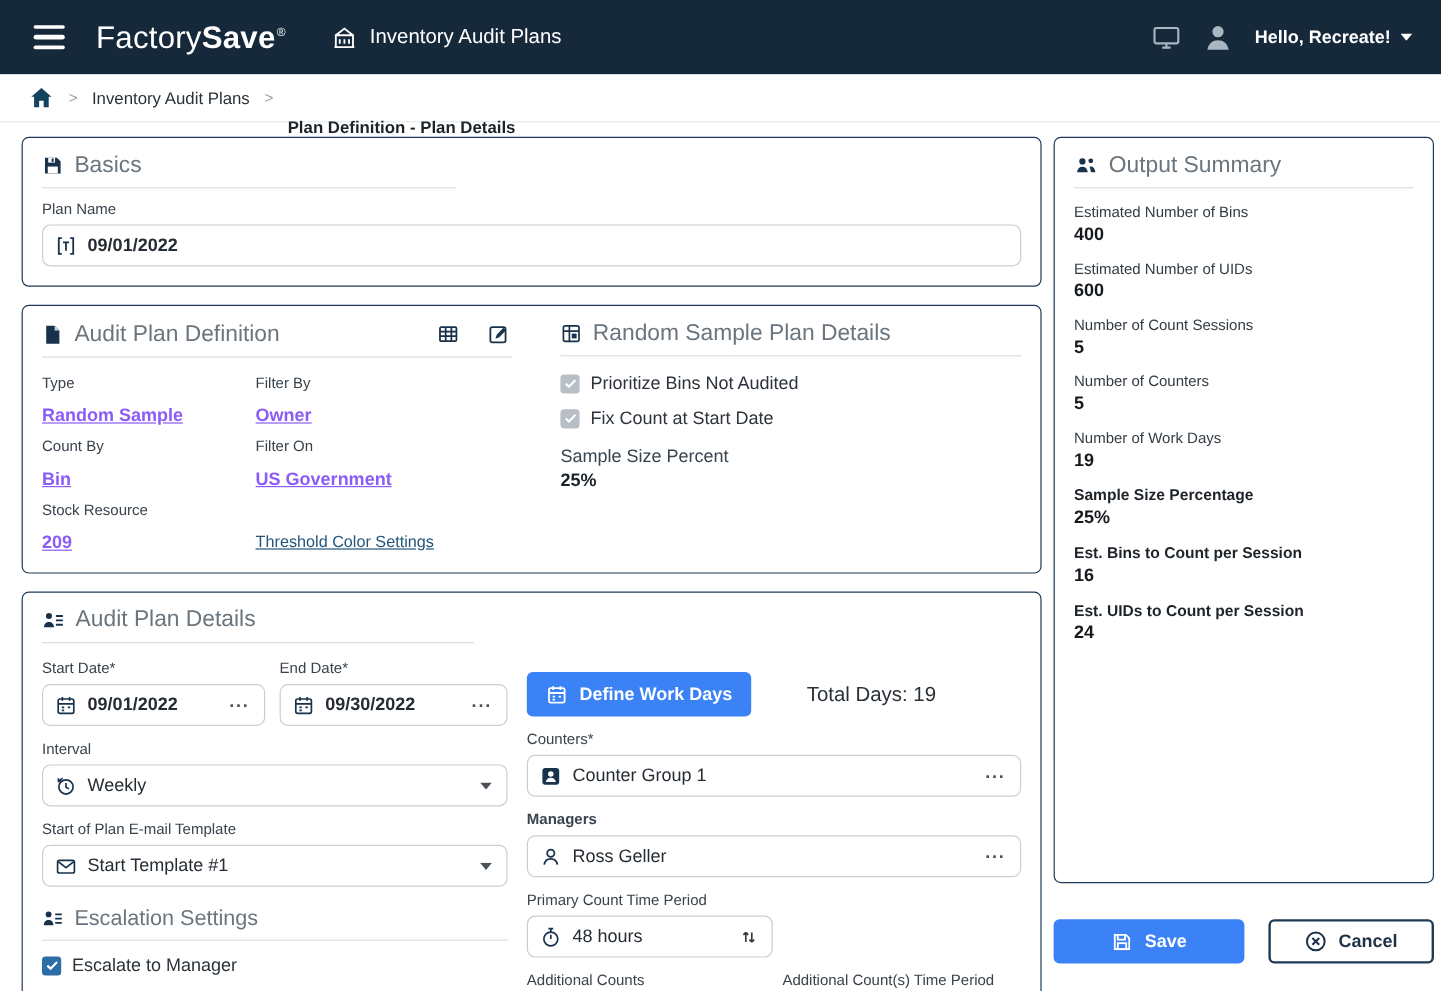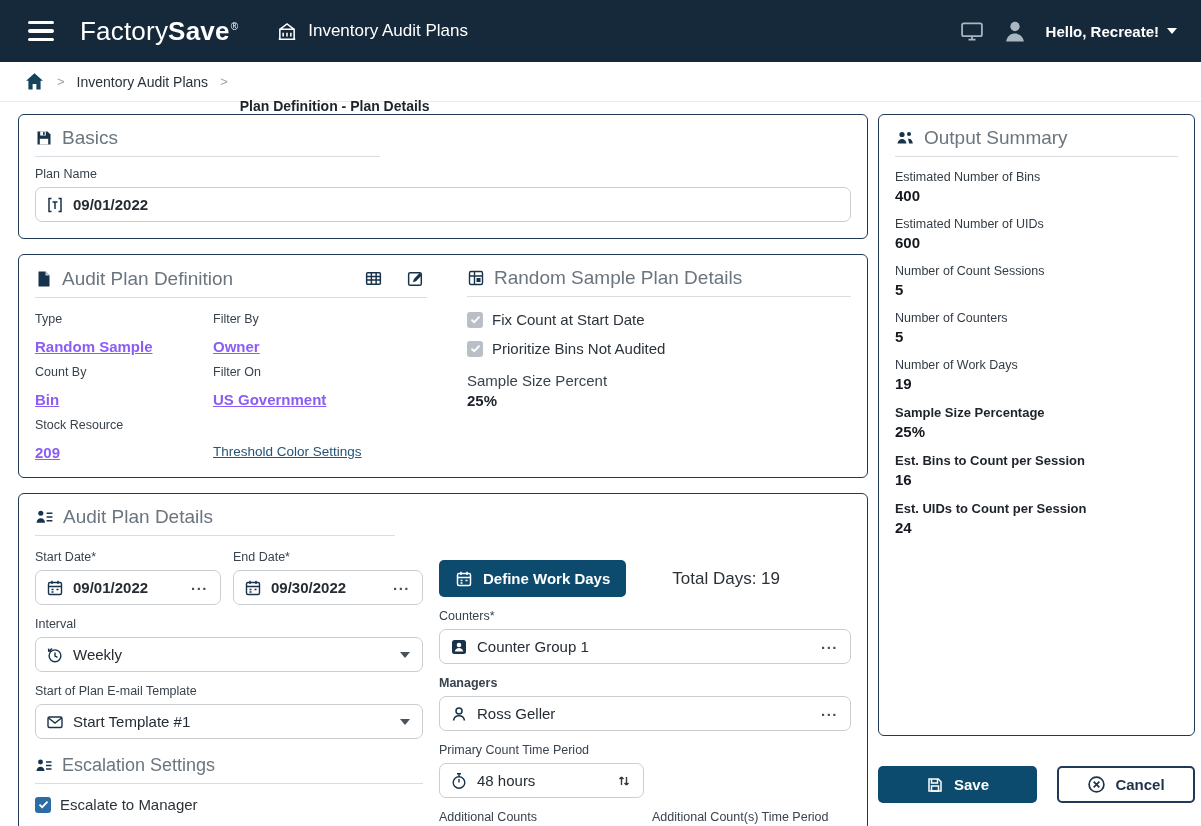--- a/index.html
+++ b/index.html
@@ -86,21 +86,21 @@
   .threshold { align-self: end; font-size: 13.5px; color: #23557a; text-decoration: underline; cursor: pointer; padding-bottom: 2px; }
   .rs-checks { margin-top: 14px; display: flex; flex-direction: column; gap: 12px; }
   .rs-sample-lbl { font-size: 15px; color: #39434d; margin-top: 15px; }
   .rs-sample-val { font-size: 15px; font-weight: 700; color: #1d2329; margin-top: 3px; }
 
   
   .details-grid { display: grid; grid-template-columns: 388px 1fr; column-gap: 16px; margin-top: 2px; }
   .dates-row { display: grid; grid-template-columns: 186px 190px; column-gap: 12px; }
   .row-btn { display: flex; align-items: center; margin-top: 22px; gap: 46px; }
   .btn-dark {
-    background: #0c4a6e; color: #fff; border: 0; border-radius: 5px; height: 37px;
+    background: #3b82f6; color: #fff; border: 0; border-radius: 5px; height: 37px;
     display: inline-flex; align-items: center; gap: 10px; padding: 0 16px;
     font-size: 15px; font-weight: 700; cursor: pointer; font-family: inherit;
   }
   .total-days { font-size: 17px; color: #2b3138; }
   .esc-title { margin-top: 16px; width: 388px; font-size: 18px; }
   .esc-cb { margin-top: 12px; }
   .two-col { display: grid; grid-template-columns: 1fr 1fr; column-gap: 14px; }
   .w205 { width: 205px; }
 
   
@@ -265,29 +265,29 @@
           </span>
           <span>Random Sample Plan Details</span>
         </div>
         <div class="rs-checks">
           <label class="cb-row">
             <span class="cb gray">
               <svg width="11" height="9" viewBox="0 0 12 10">
                   <path d="M1.5 5.2 4.5 8 10.5 1.8" fill="none" stroke="#fff" stroke-width="2"></path>
                 </svg>
             </span>
-            <span>Fix Count at Start Date</span>
+            <span>Prioritize Bins Not Audited</span>
           </label>
           <label class="cb-row">
             <span class="cb gray">
               <svg width="11" height="9" viewBox="0 0 12 10">
                   <path d="M1.5 5.2 4.5 8 10.5 1.8" fill="none" stroke="#fff" stroke-width="2"></path>
                 </svg>
             </span>
-            <span>Prioritize Bins Not Audited</span>
+            <span>Fix Count at Start Date</span>
           </label>
         </div>
         <div class="rs-sample-lbl">Sample Size Percent</div>
         <div class="rs-sample-val">25%</div>
       </div>
     </section>
 
     <section class="card">
       <div class="sec-title w360">
         <span class="ic">

